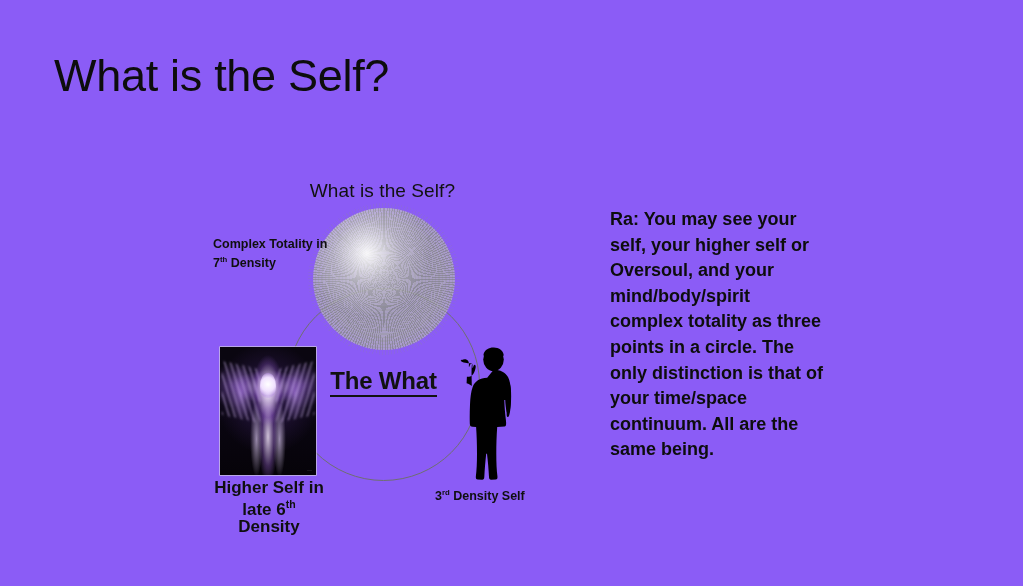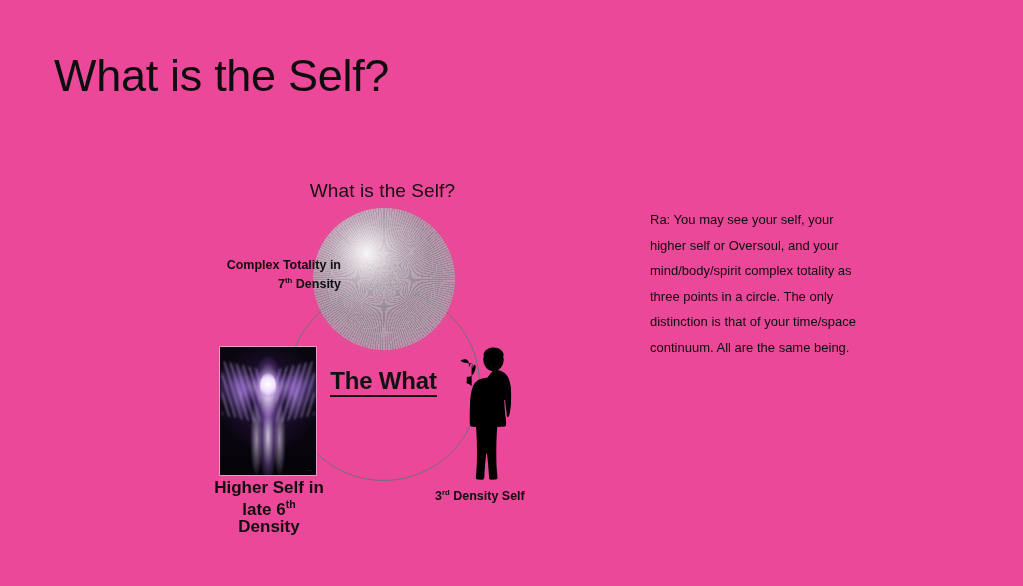--- a/index.html
+++ b/index.html
@@ -14,21 +14,21 @@
     position: relative;
     overflow: hidden;
     font-family: "Liberation Sans", sans-serif;
     color: #000000;
     -webkit-font-smoothing: antialiased;
   }
 
   .slide {
     position: absolute;
     inset: 0;
-    background: #ec4899;
+    background: #8b5cf6;
   }
 
   
   .slide-title {
     position: absolute;
     left: 54px;
     top: 50px;
     font-size: 45px;
     font-weight: 300;
     letter-spacing: -0.3px;
@@ -110,26 +110,25 @@
     mask-image: radial-gradient(circle at 50% 50%, rgba(0,0,0,0) 0%, rgba(0,0,0,0) 60%, rgba(0,0,0,1) 82%, rgba(0,0,0,0) 100%);
     filter: blur(0.4px);
   }
 
   
   .label-totality {
     position: absolute;
     left: 18px;
     top: 62px;
     width: 128px;
-    text-align: right;
+    text-align: left;
     font-size: 12.5px;
     font-weight: 600;
     line-height: 15px;
     color: #0f0f0f;
-    margin-top: 21px;
   }
   .label-totality sup,
   .label-higher sup,
   .label-third sup {
     font-size: 0.62em;
     vertical-align: super;
     font-weight: 600;
   }
 
   
@@ -242,25 +241,24 @@
     line-height: 15px;
     color: #0f0f0f;
   }
 
   
   .quote {
     position: absolute;
     left: 610px;
     top: 207px;
     width: 215px;
-    font-size: 13px;
-    font-weight: 400;
+    font-size: 18px;
+    font-weight: 700;
     line-height: 25.6px;
     color: #0d0d0d;
-    margin-left: 40px;
   }
   .quote p { margin: 0; }
 </style>
 </head>
 <body>
 
 <div class="slide">
 
   <div class="slide-title">What is the Self?</div>
 

